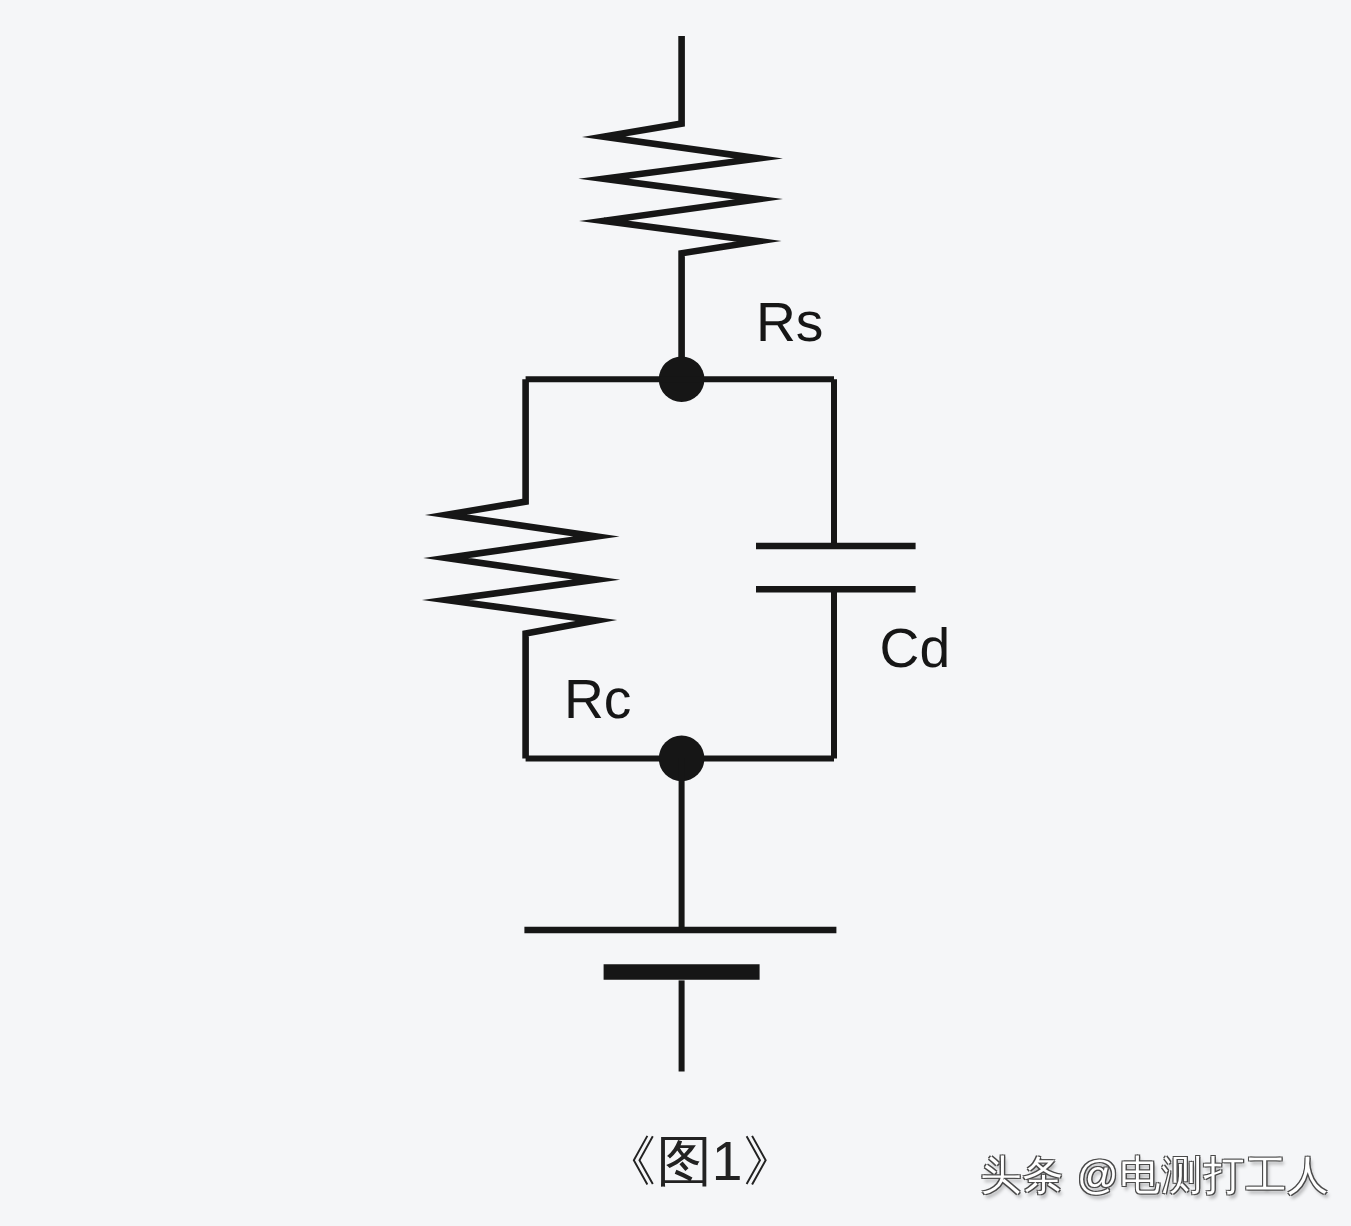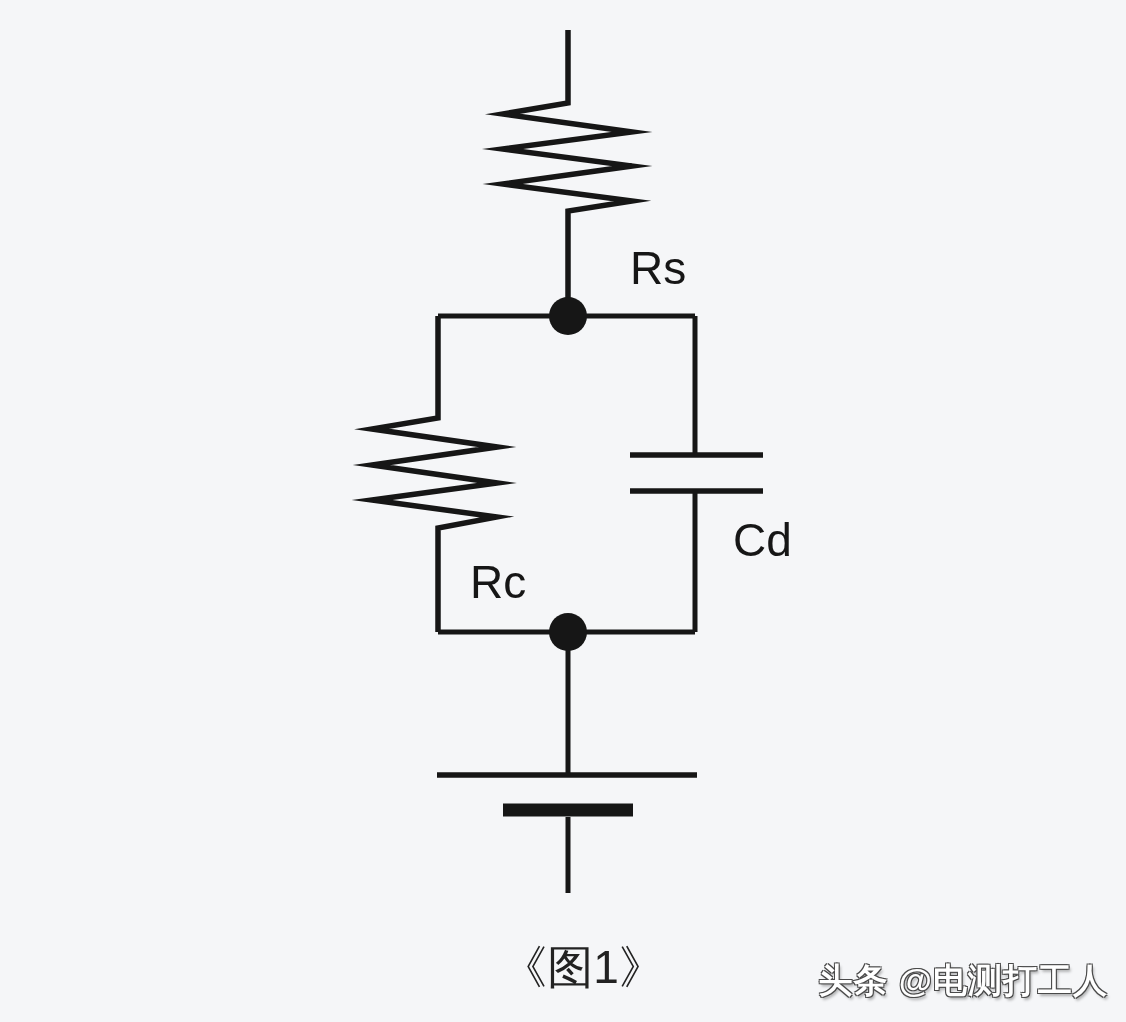--- a/index.html
+++ b/index.html
@@ -74,21 +74,21 @@
     font-weight:400;
     color:var(--caption-text);
     white-space:nowrap;
   }
   .watermark{
     position:absolute;
     right:18px;
     top:960px;
     font-size:34px;
     line-height:40px;
-    font-weight:700;
+    font-weight:400;
     letter-spacing:1px;
     color:var(--watermark-fill);
     text-shadow:
       -1px -1px 0 var(--watermark-outline),
        1px -1px 0 var(--watermark-outline),
       -1px  1px 0 var(--watermark-outline),
        1px  1px 0 var(--watermark-outline),
        2px  3px 3px rgba(0,0,0,0.30);
     white-space:nowrap;
   }

